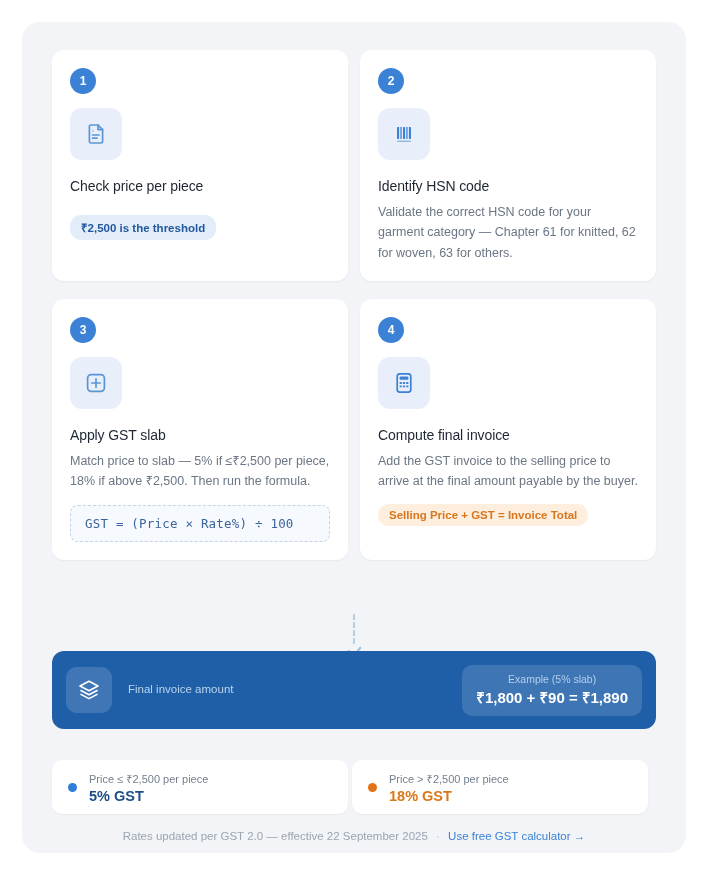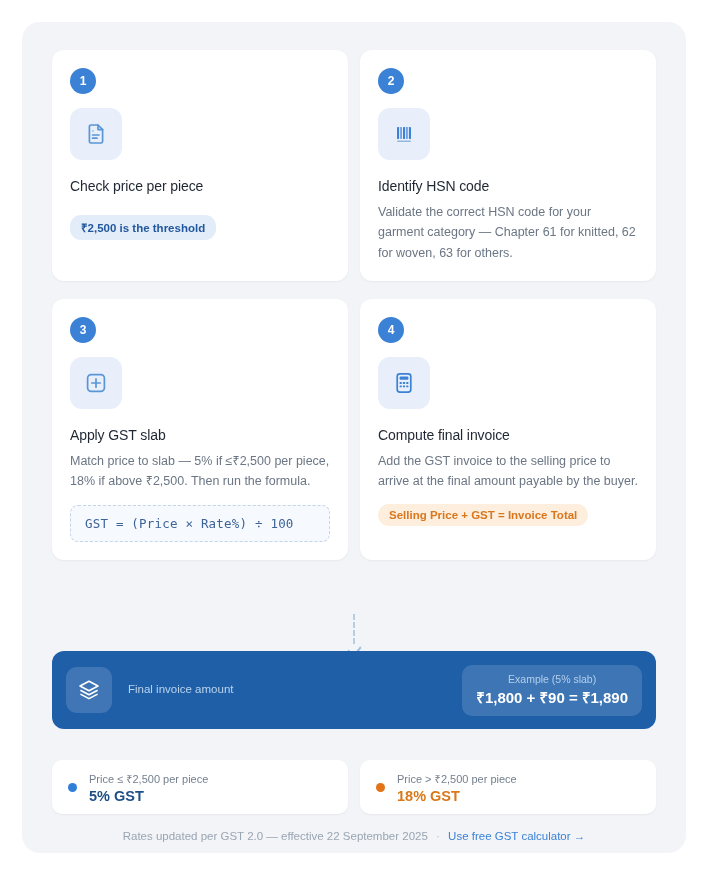--- a/index.html
+++ b/index.html
@@ -185,21 +185,21 @@
     color: #ffffff;
   }
 
   .slabs {
     position: absolute;
     left: 30px;
     top: 738px;
     width: 604px;
     display: grid;
     grid-template-columns: 296px 296px;
-    column-gap: 12px;
+    column-gap: 4px;
   }
 
   .slab-card {
     background: #ffffff;
     border-radius: 10px;
     height: 54px;
     display: flex;
     align-items: center;
     padding: 0 16px;
     box-shadow: 0 1px 2px rgba(16,24,40,0.05);

